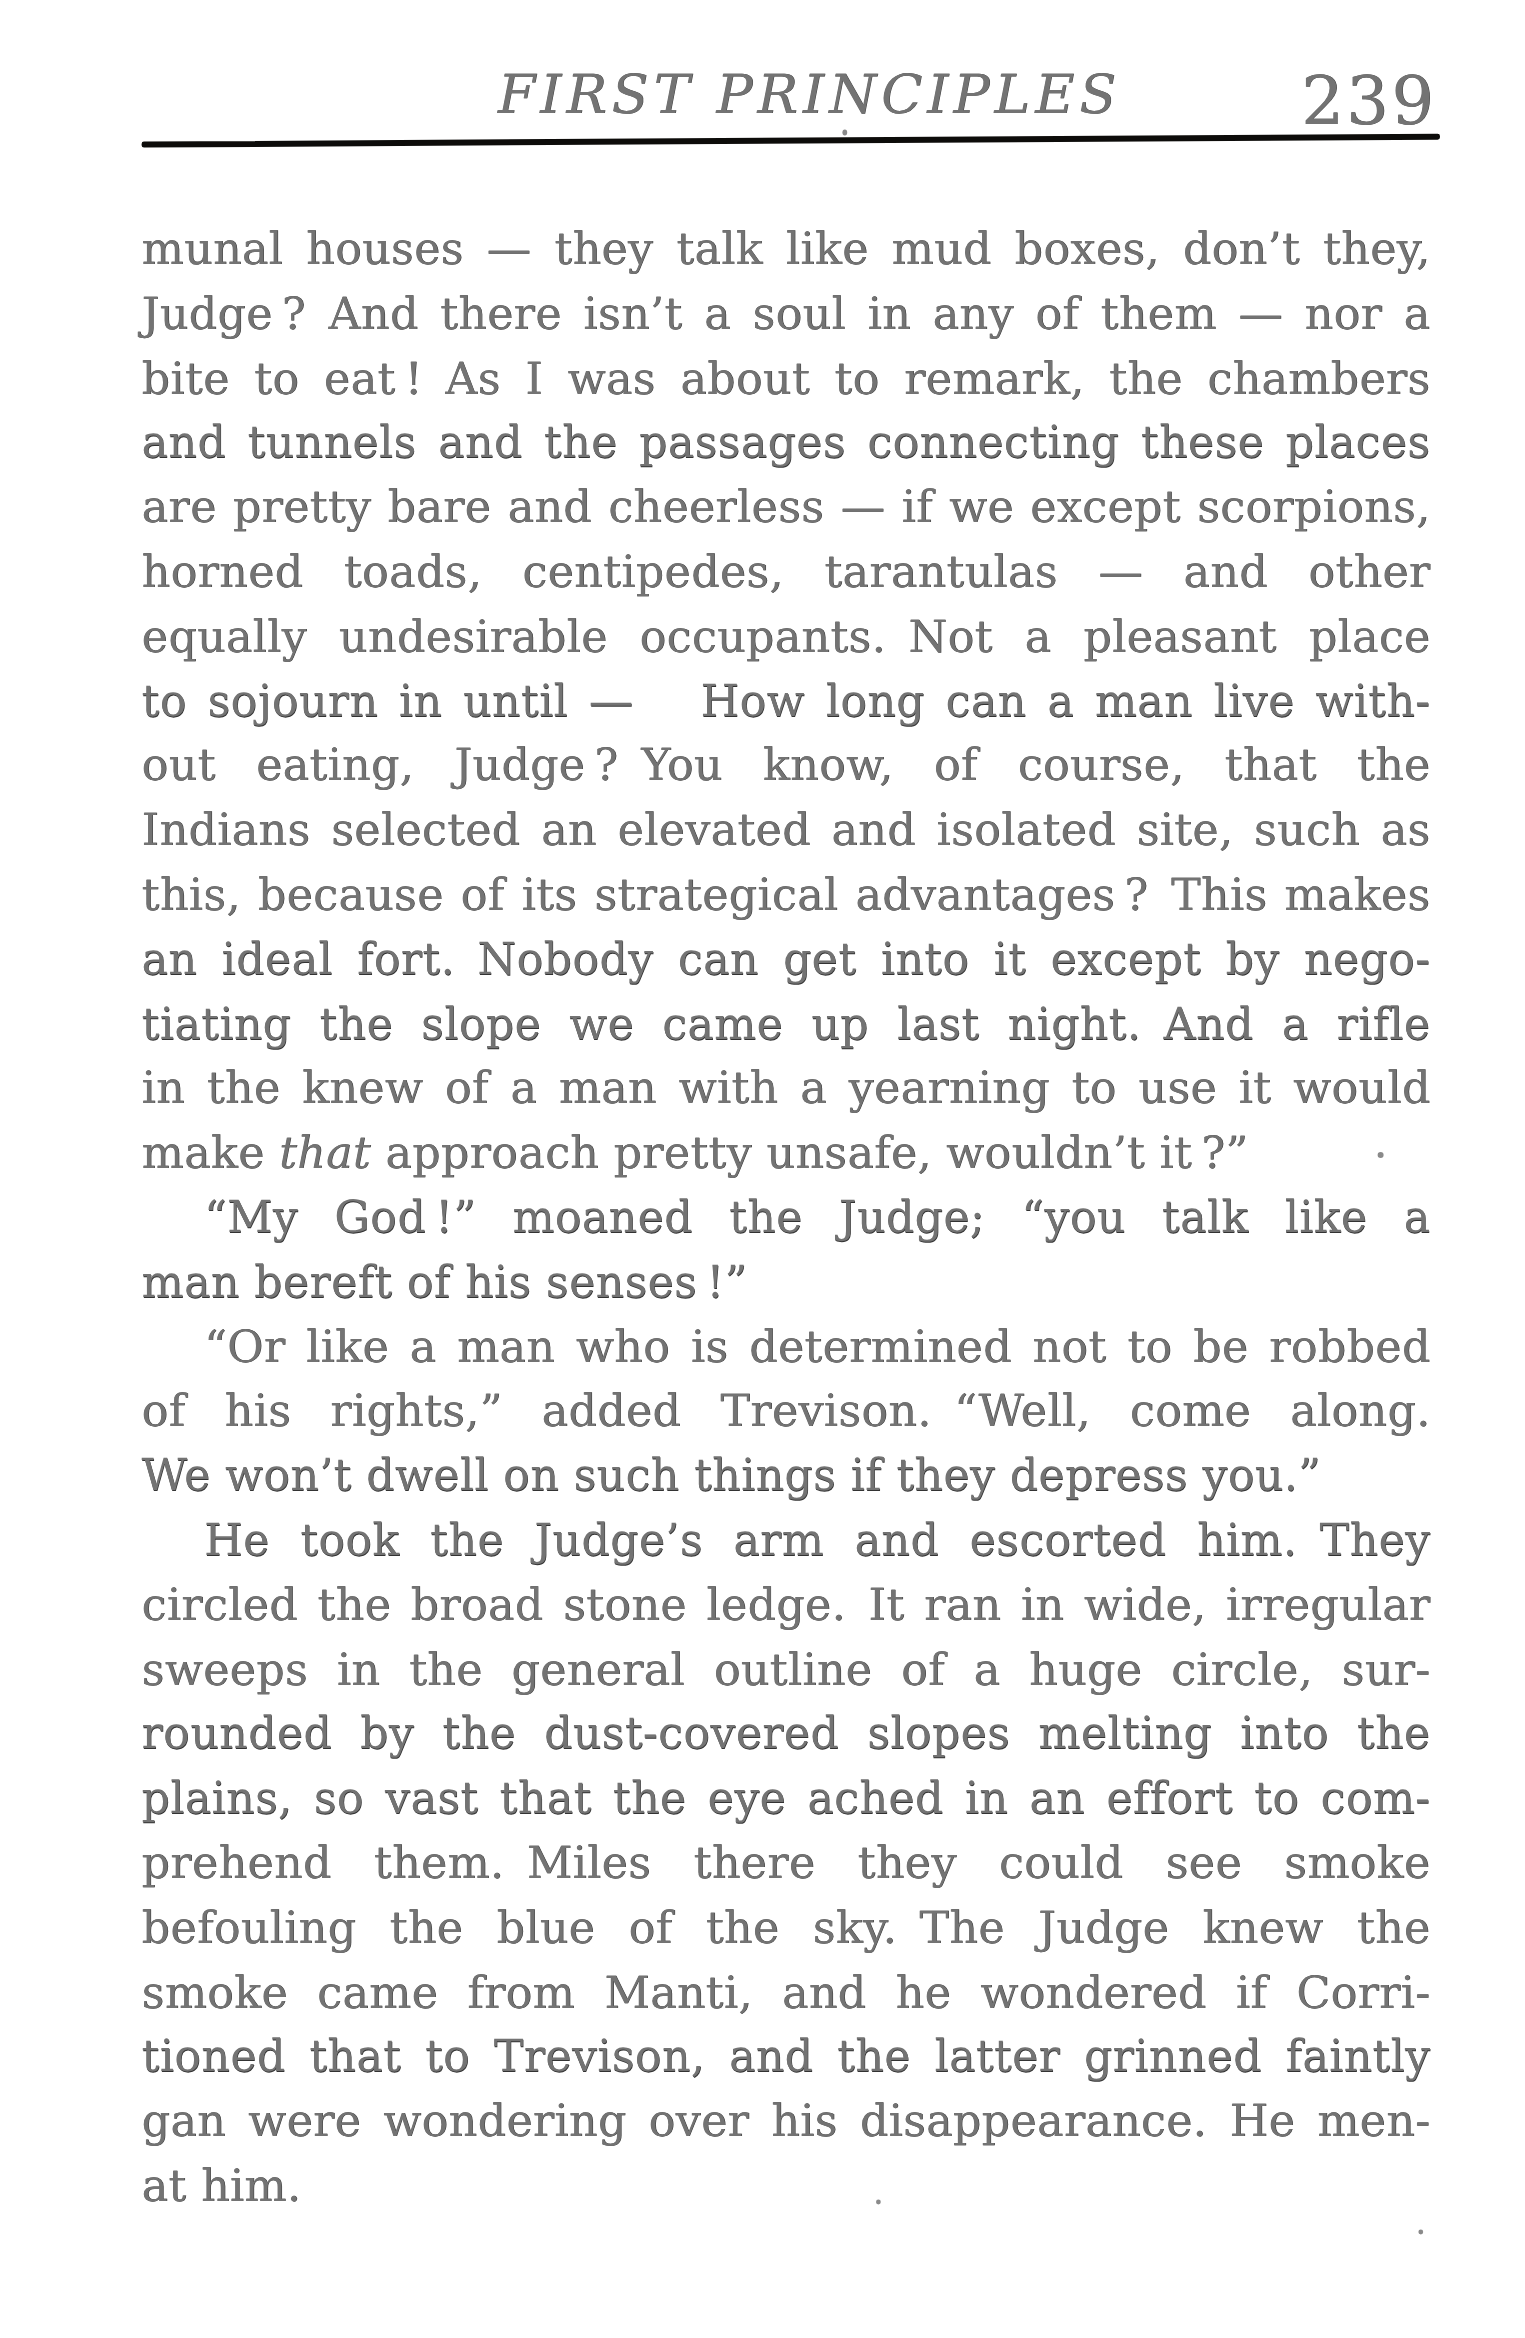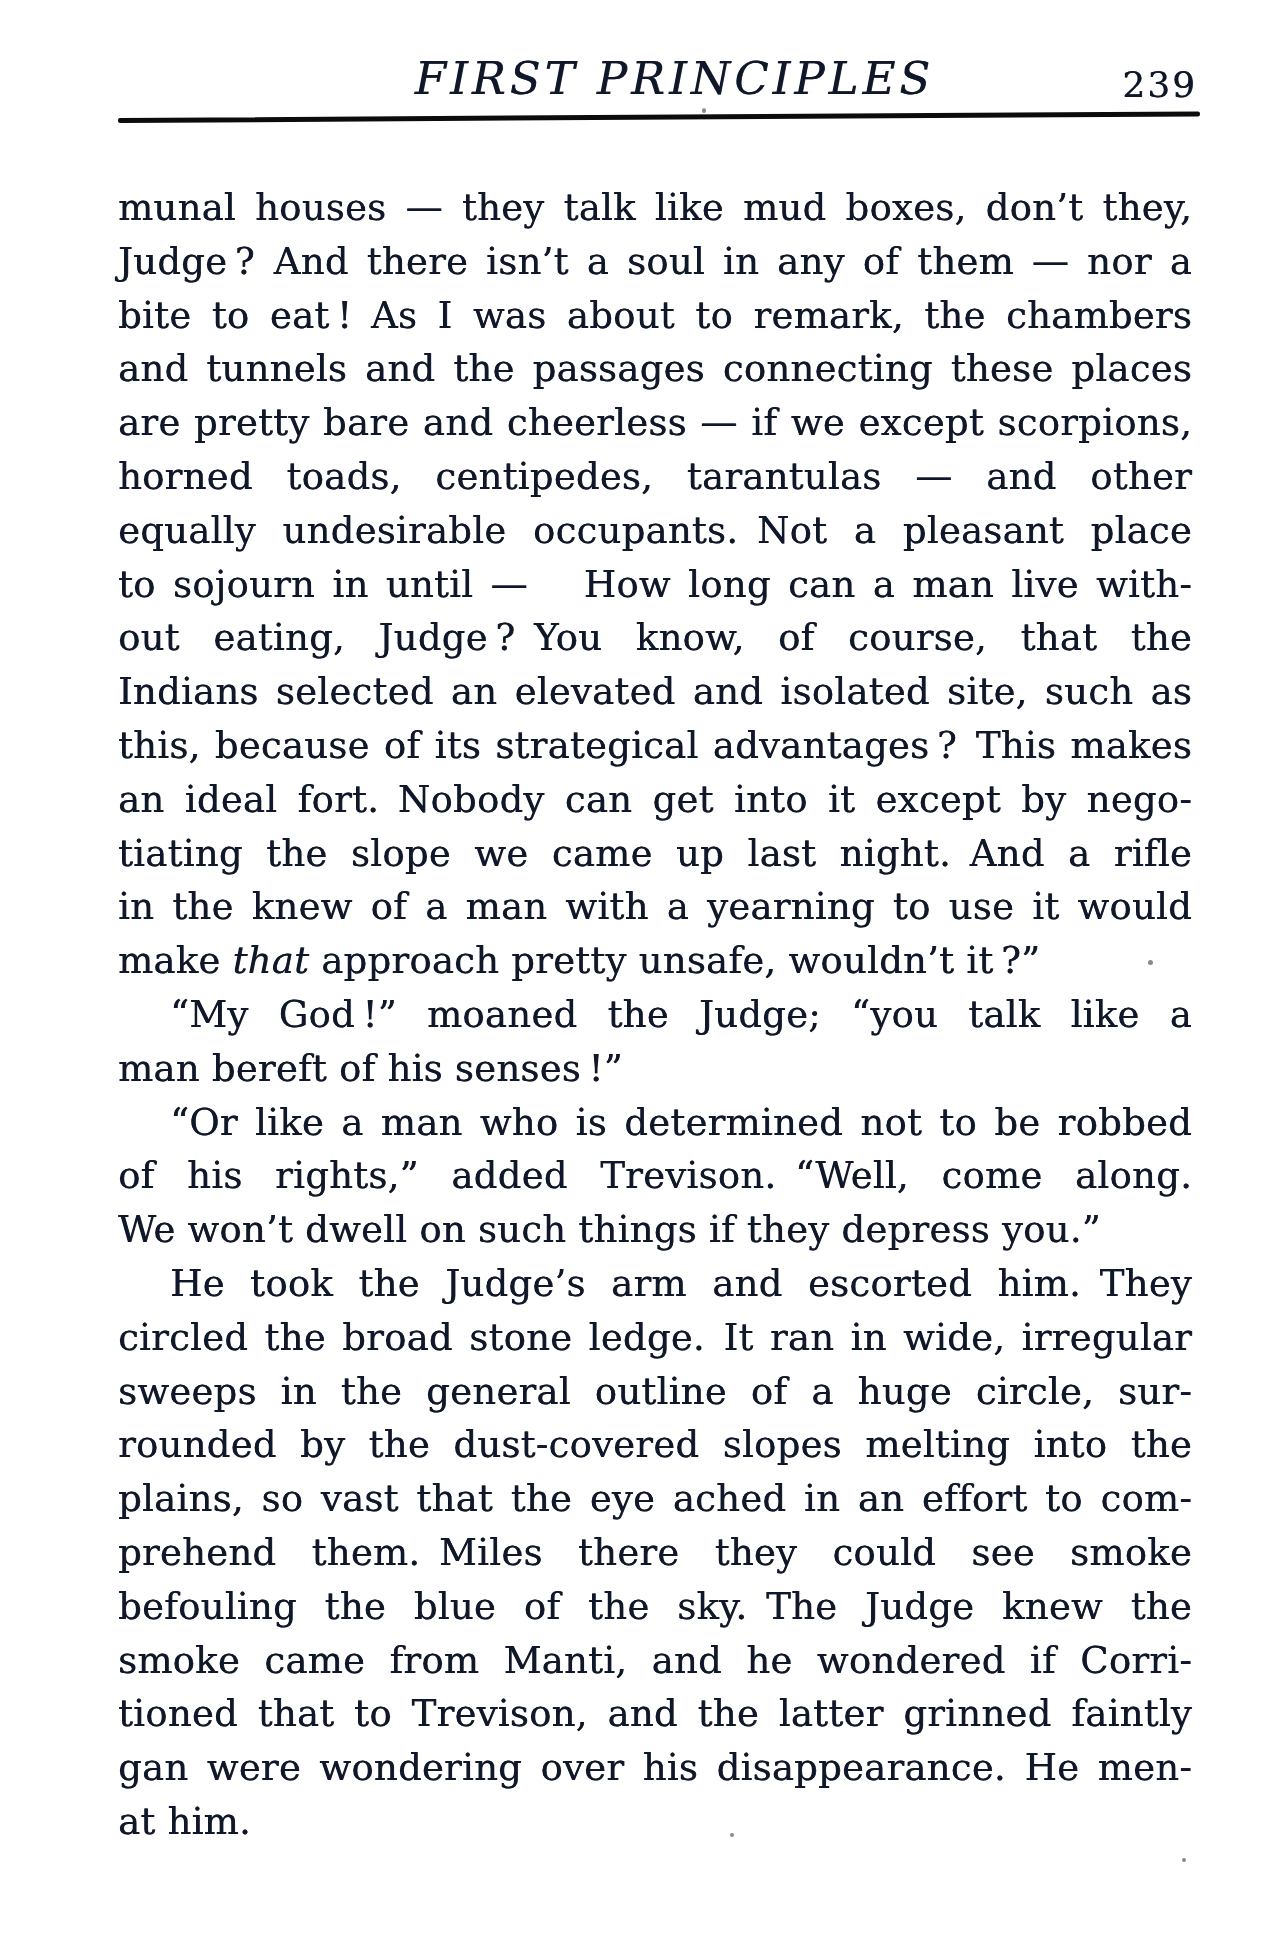--- a/index.html
+++ b/index.html
@@ -30,21 +30,21 @@
     font-size: 45px;
     line-height: 58px;
     letter-spacing: 4px;
     white-space: nowrap;
     text-shadow: 0.4px 0.4px 0.5px rgba(0,0,0,0.75);
   }
   .page-number {
     position: absolute;
     right: 0;
     top: 10px;
-    font-size: 36px;
+    font-size: 56px;
     line-height: 50px;
     letter-spacing: 2px;
     text-shadow: 0.4px 0.4px 0.5px rgba(0,0,0,0.75);
   }
   .header-rule {
     position: absolute;
     left: 118px;
     top: 118px;
     width: 1082px;
     height: 5px;
@@ -78,21 +78,21 @@
   .speck {
     position: absolute;
     background: #2a2a2a;
     border-radius: 50%;
     opacity: 0.55;
   }
 </style>
 </head>
 <body>
 
-<div class="page" style="color: #0f172a; background: rgb(255, 255, 255);">
+<div class="page" style="color: #737373; background: rgb(255, 255, 255);">
 
   <div class="header-row">
     <div class="running-title">FIRST PRINCIPLES</div>
     <div class="page-number">239</div>
   </div>
 
   <div class="header-rule" style="background: rgb(13, 12, 10);"></div>
 
   <div class="body-lines">
     <div id="lines-host">

